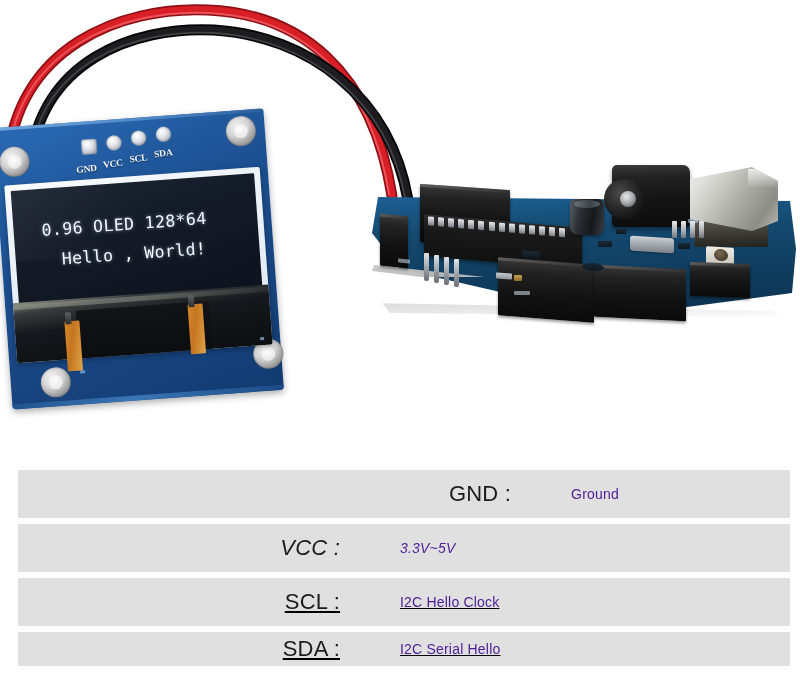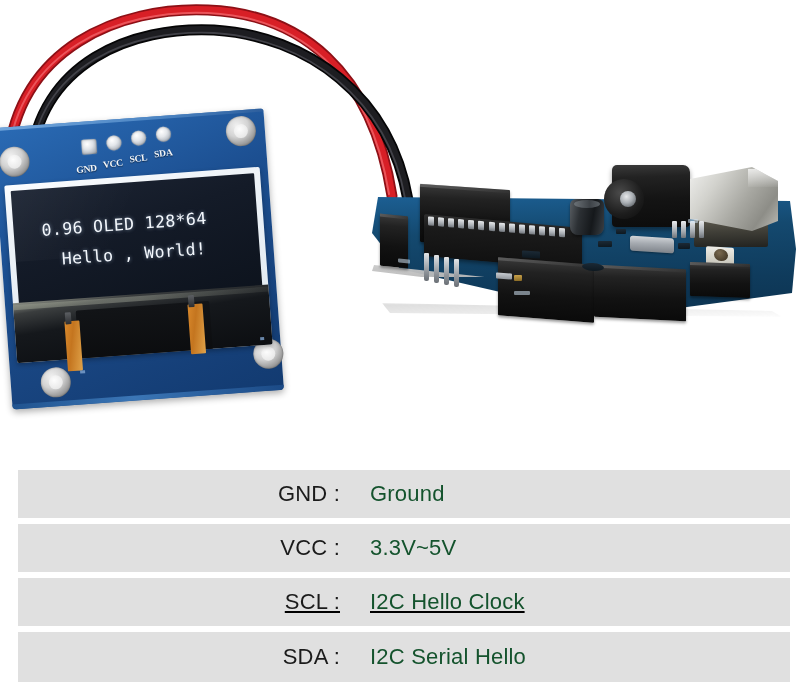--- a/index.html
+++ b/index.html
@@ -391,37 +391,37 @@
   }
   .pin-row {
     position: absolute;
     left: 18px;
     width: 772px;
     height: 48px;
     background: #e0e0e0;
     display: flex;
     align-items: center;
   }
-  #pin-row-0 { top: 15px; }
-  #pin-row-1 { top: 69px; }
+  #pin-row-0 { top: 15px; justify-content: center; }
+  #pin-row-1 { top: 69px; font-style: italic; }
   #pin-row-2 { top: 123px; text-decoration: underline; }
-  #pin-row-3 { top: 177px; height: 50px; }
+  #pin-row-3 { top: 177px; height: 34px; text-decoration: underline; }
 
   .pin-key {
     width: 322px;
     text-align: right;
     font-size: 22px;
     color: #1b1b1b;
     letter-spacing: 0.2px;
     white-space: nowrap;
   }
   .pin-val {
-    margin-left: 30px;
-    font-size: 22px;
-    color: #14532d;
+    margin-left: 60px;
+    font-size: 14px;
+    color: #4c1d95;
     letter-spacing: 0.2px;
     white-space: nowrap;
   }
 </style>
 </head>
 <body>
 
 <div id="photo-area">
 
   <svg class="wire-svg" viewBox="0 0 800 260" preserveAspectRatio="none">

